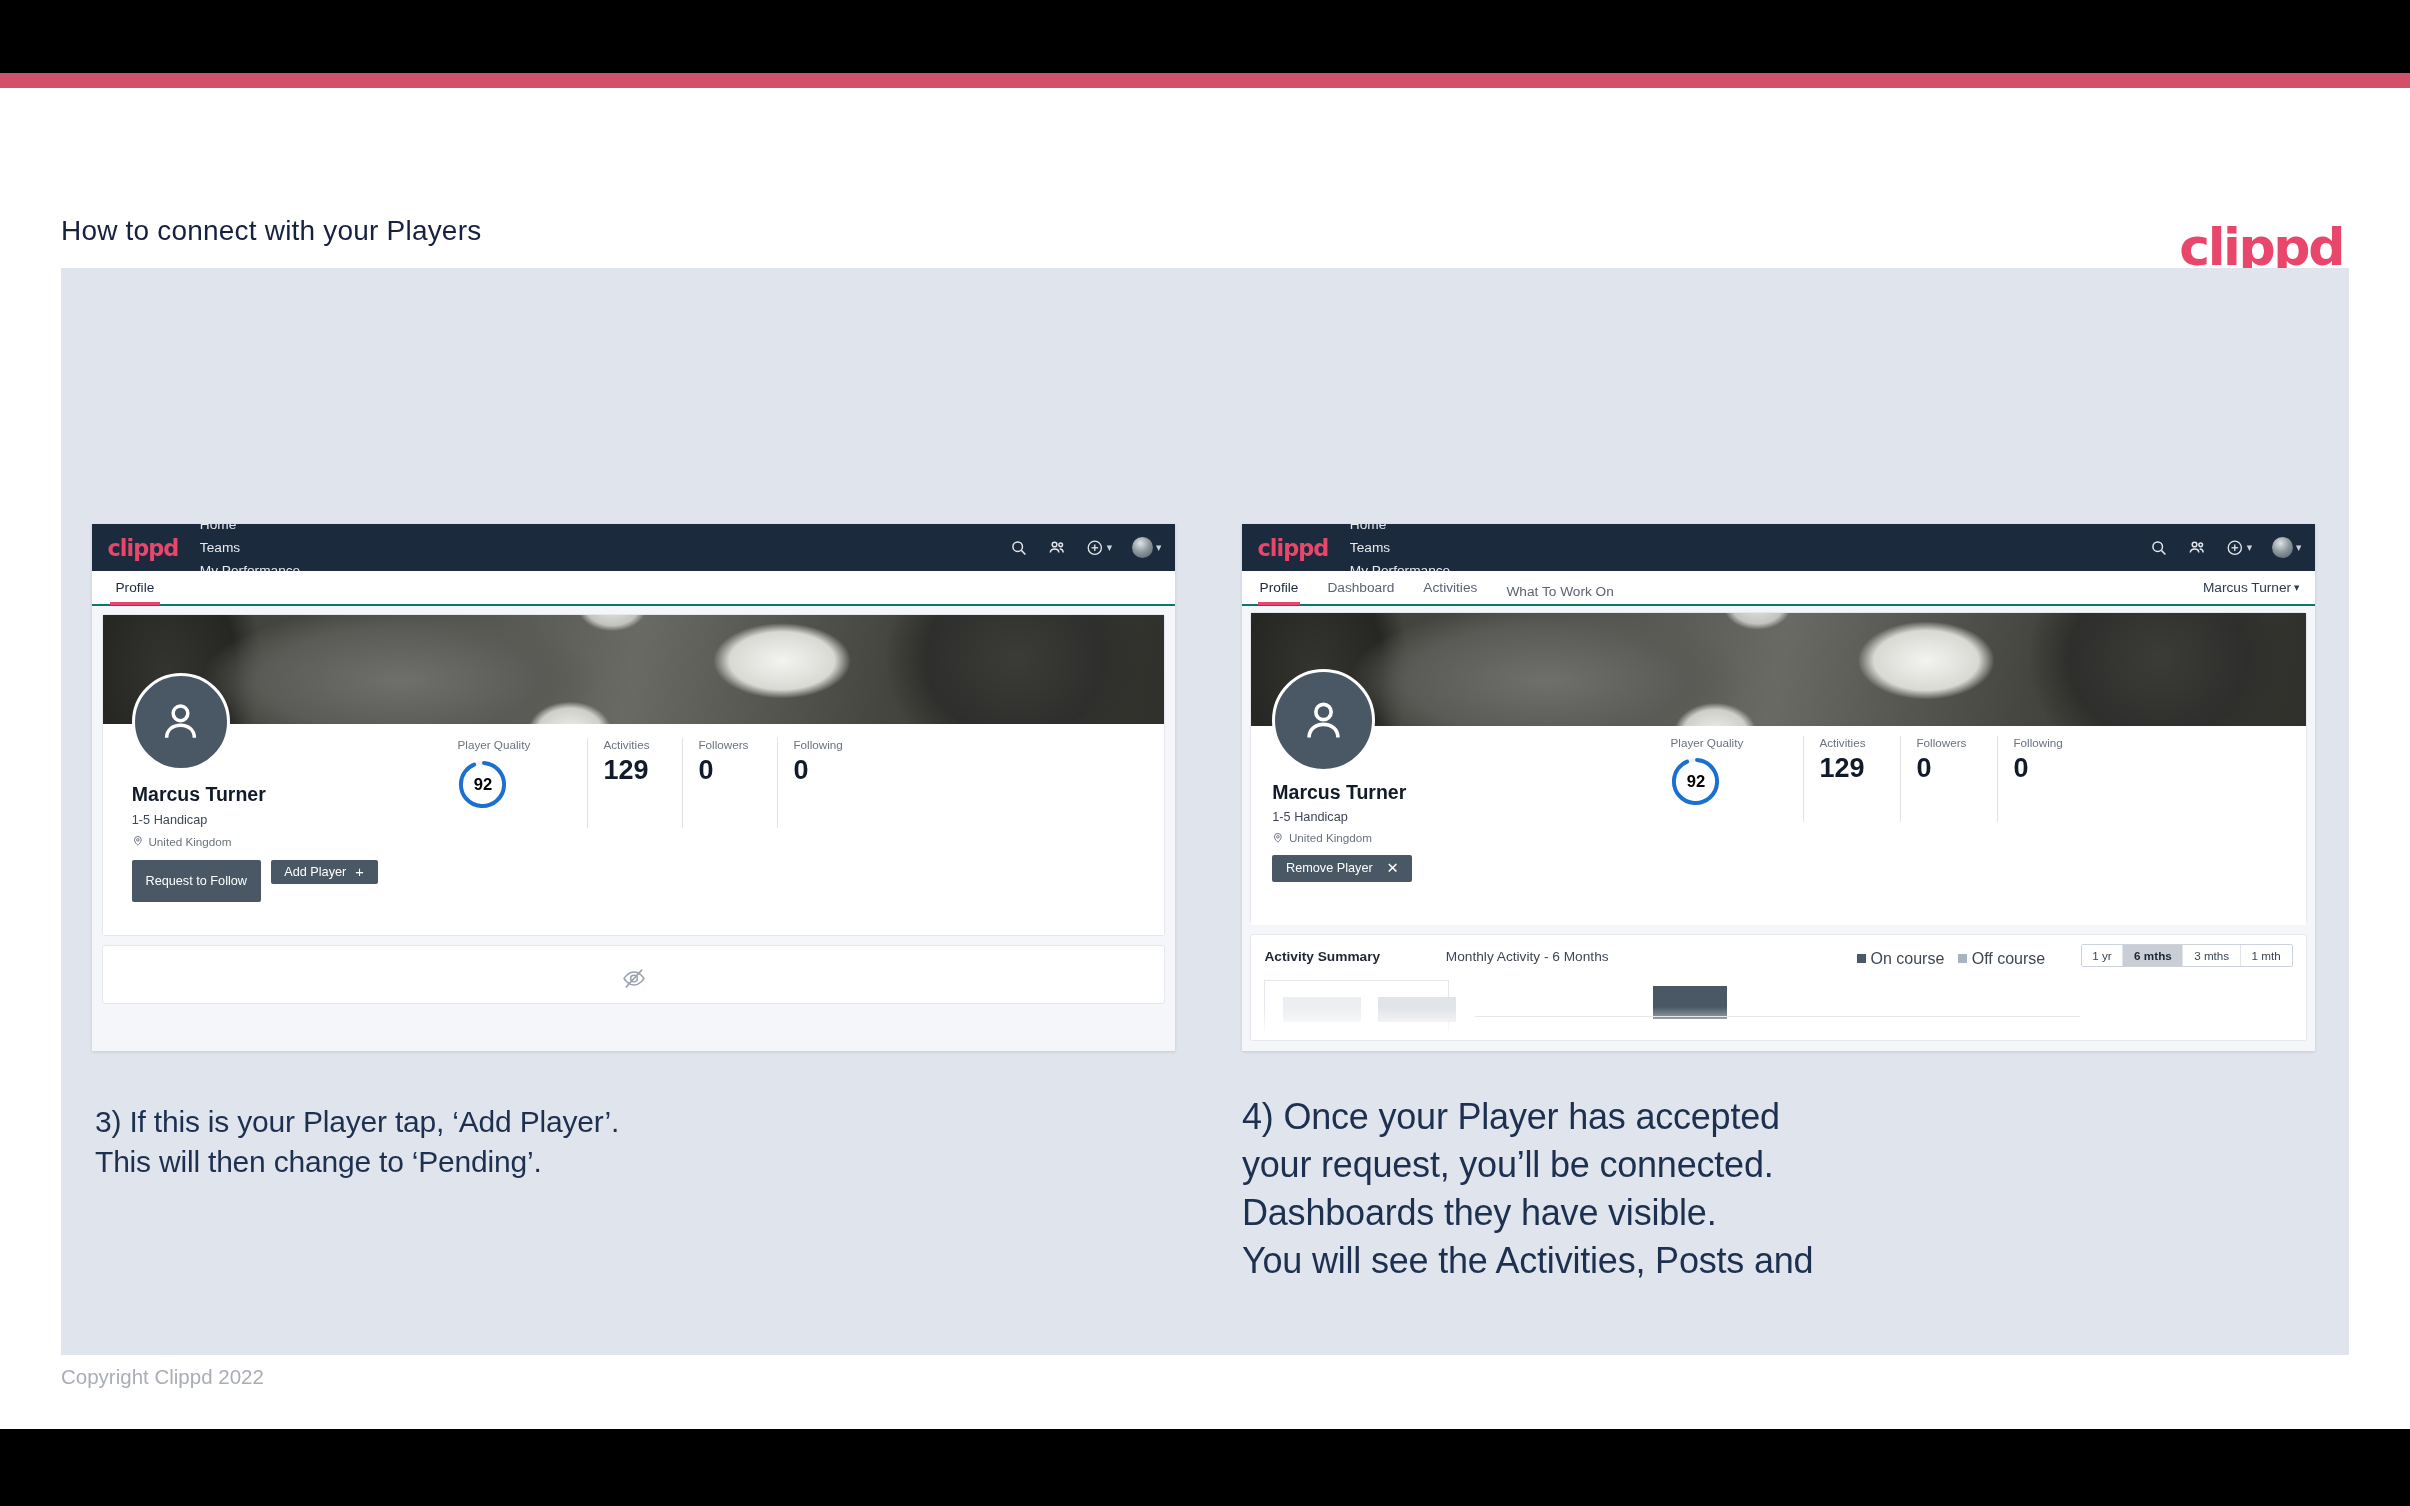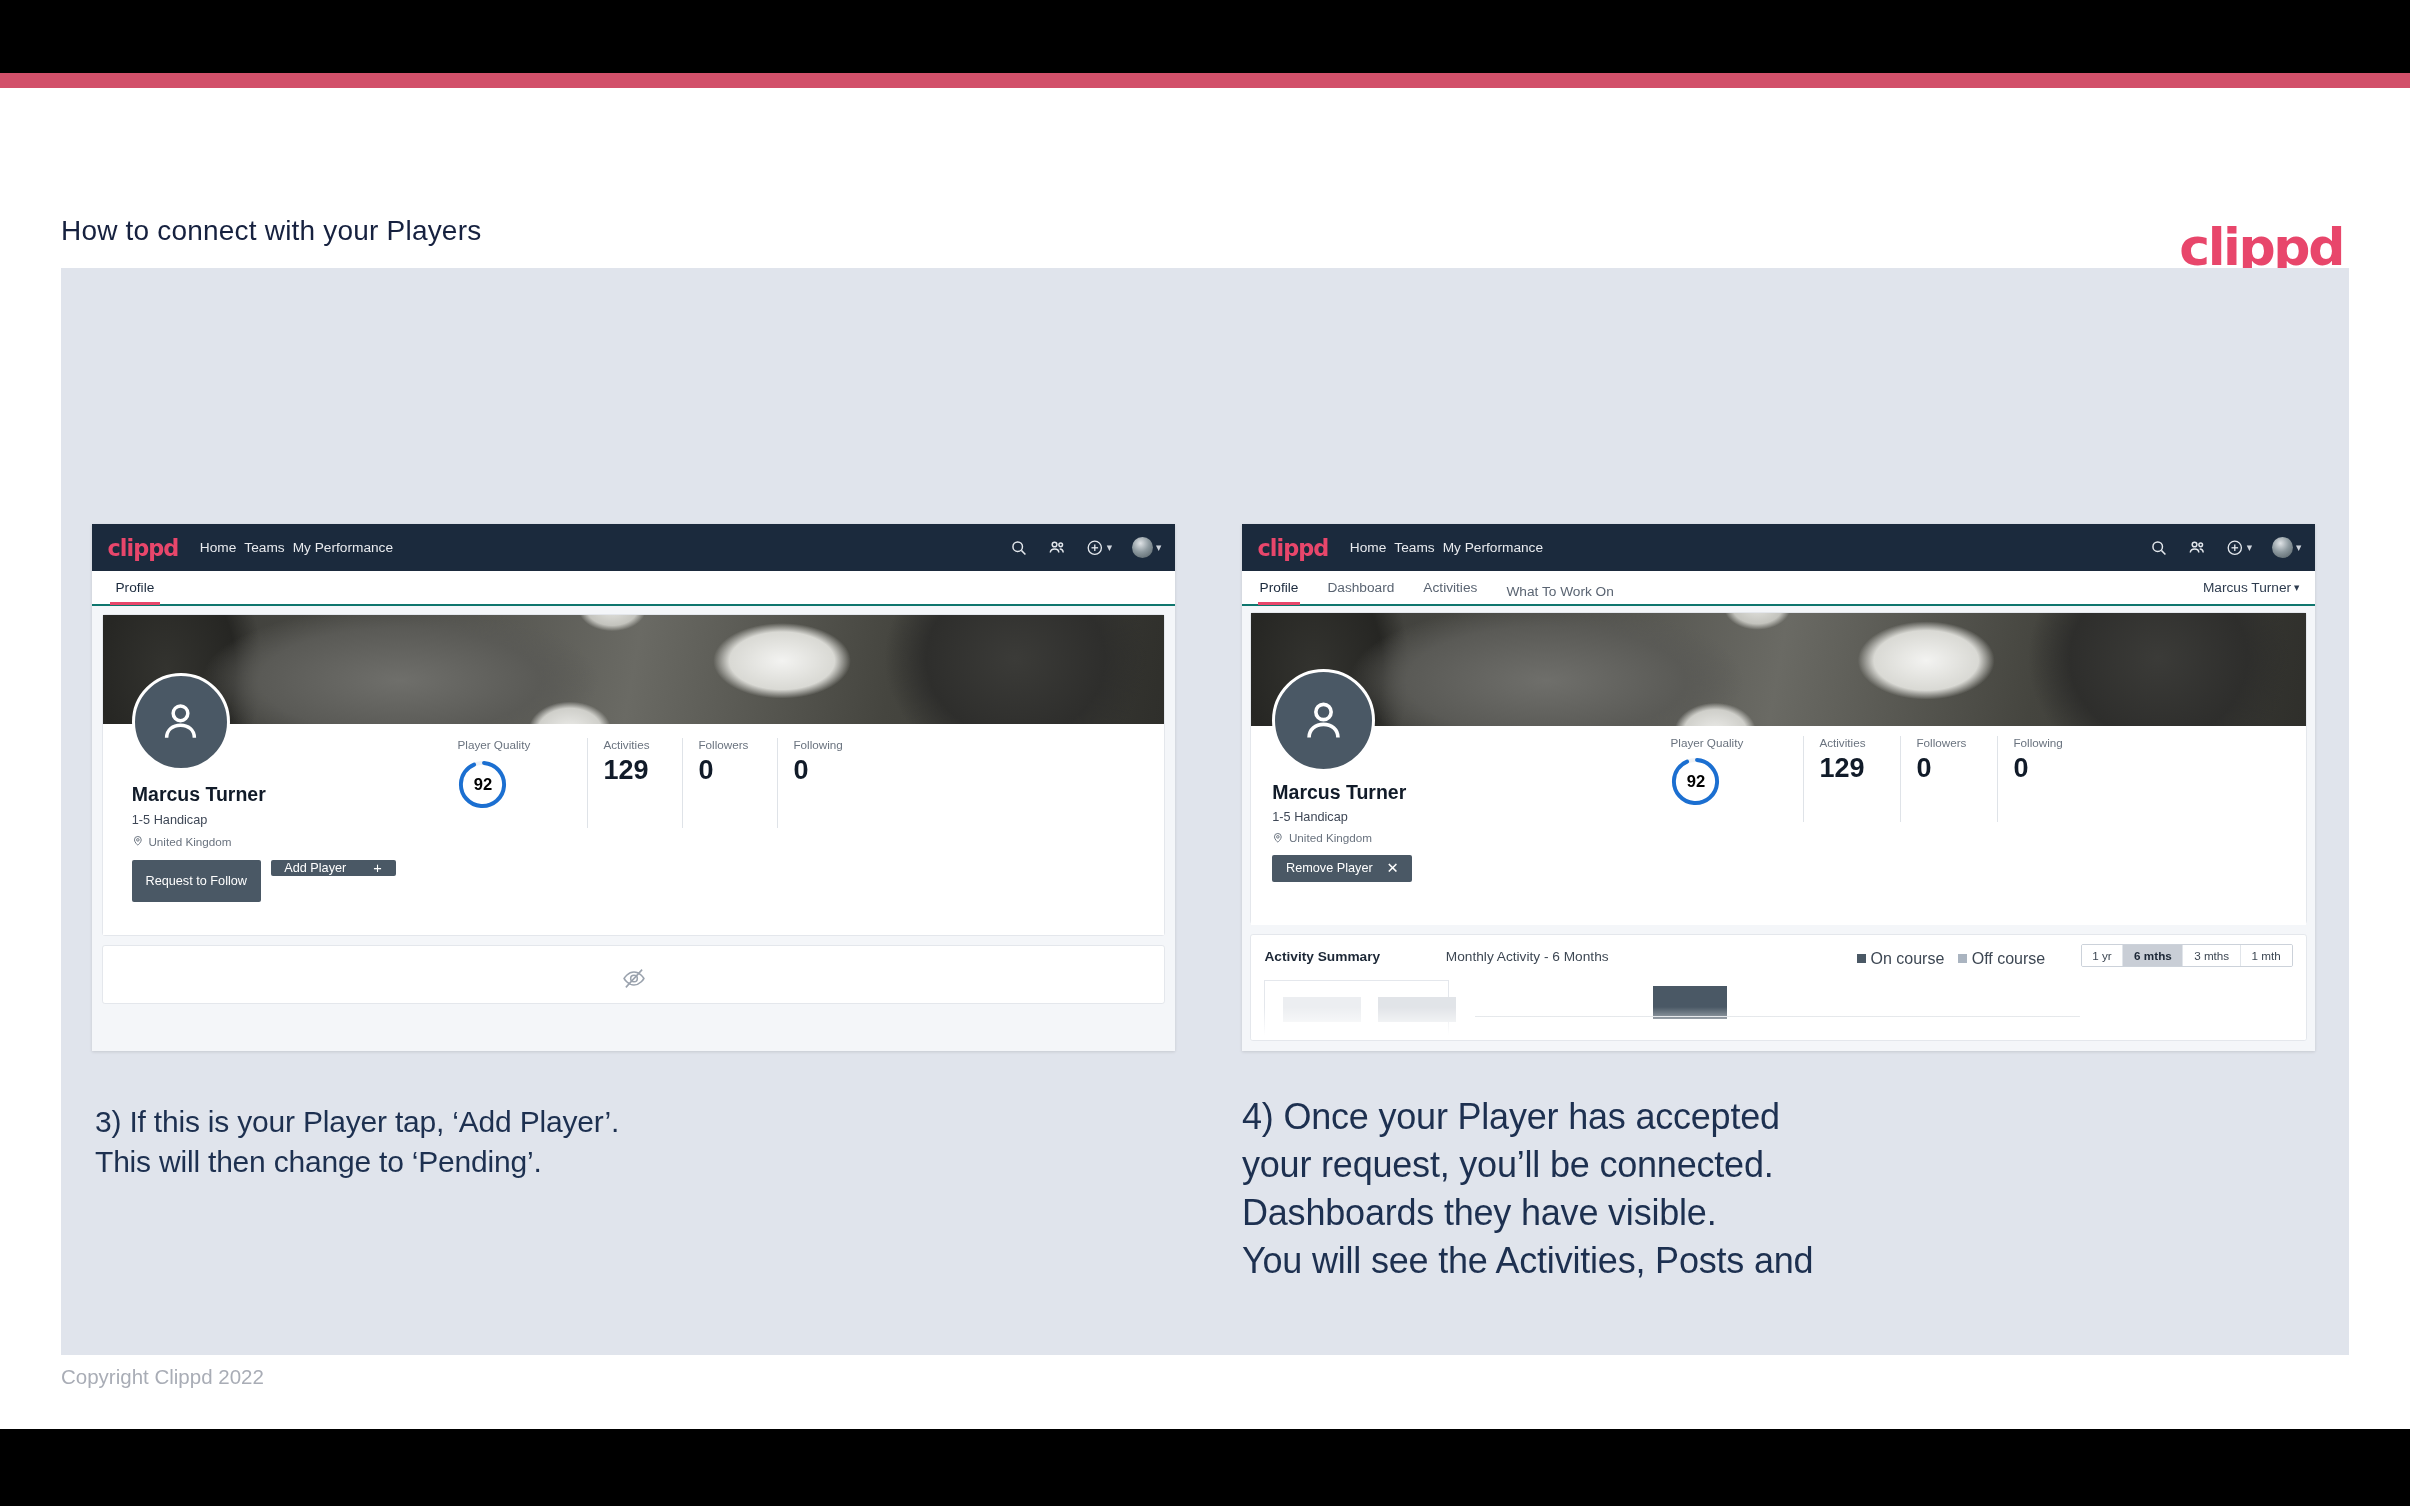--- a/index.html
+++ b/index.html
@@ -57,21 +57,21 @@
   .shot-right { left:1181px; top:256px; width:1073px; height:527px; }
 
   .appbar {
     position:relative; width:100%; height:47px; background:#1b2a3d;
     display:flex; align-items:center;
   }
   .appbar-logo {
     color:#e8466b; font-weight:bold; letter-spacing:-1px;
     font-family:"DejaVu Sans", sans-serif; margin-left:15.6px;
   }
-  .appbar-links { display:flex; align-items:flex-end; margin-left:21.5px; gap:8px; }
+  .appbar-links { display:flex; align-items:flex-start; margin-left:21.5px; gap:8px;flex-direction:column; }
   .appbar-links span { color:#e8eaee; }
   .appbar-icons {
     position:absolute; right:13.7px; top:0; height:47px;
     display:flex; align-items:center; gap:19.5px;
   }
   .ic { display:inline-flex; align-items:center; }
   .ic svg { display:block; }
   .chev { color:#cfd4dc; margin-left:2.9px; }
   .avatar-nav {
     border-radius:50%; overflow:hidden; display:block;
@@ -248,21 +248,21 @@
             <div class="ploc" style="left:29px; top:111px; font-size:11.7px;">
               <svg width="11.7" height="11.7" viewBox="0 0 24 24" fill="none" stroke="#6a737f" stroke-width="2">
                 <path d="M12 21s7-6.2 7-11a7 7 0 1 0-14 0c0 4.8 7 11 7 11z"></path>
                   <circle cx="12" cy="10" r="2.6"></circle>
               </svg>
               <span>United Kingdom</span>
             </div>
 
             <div class="pbtns" style="left:29px; top:136px; gap:9.8px;">
               <button class="btn-dark" style="height:42px;padding:0 13.7px;font-size:12.7px;">Request to Follow</button>
-              <button class="btn-dark" style="height:16px;padding:0 13.7px;font-size:12.7px;gap:27px;">
+              <button class="btn-dark" style="height:24px;padding:0 13.7px;font-size:12.7px;gap:9px;">
                 <span>Add Player</span>
                 <span style="font-size:14.6px;line-height:1;">+</span>
               </button>
             </div>
 
             <div class="stats" style="left:341px; top:14.6px;">
               <div class="stat" style="width:143px; padding:0 0 0 13.7px;">
                 <div class="stat-label" style="font-size:11.7px;">Player Quality</div>
                 <div class="ring-wrap" style="width:51px;height:51px;margin-top:7.8px;">
                   <svg width="51" height="51" viewBox="0 0 52 52">

